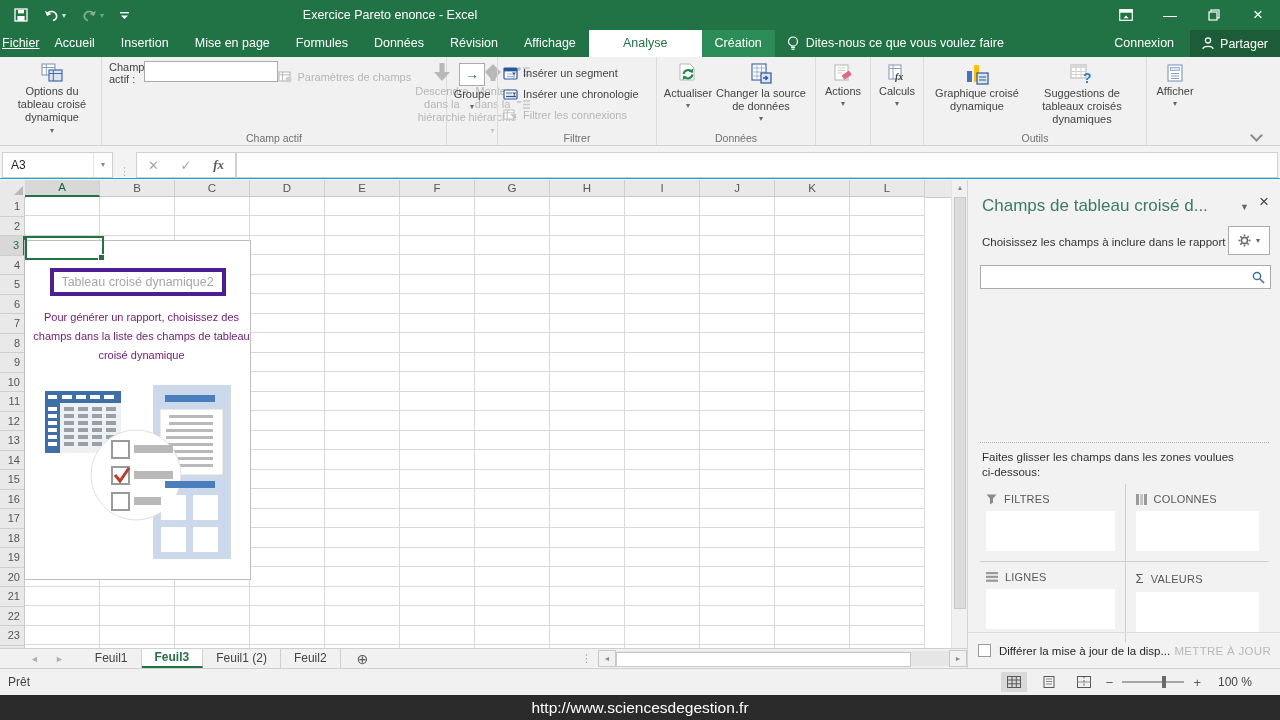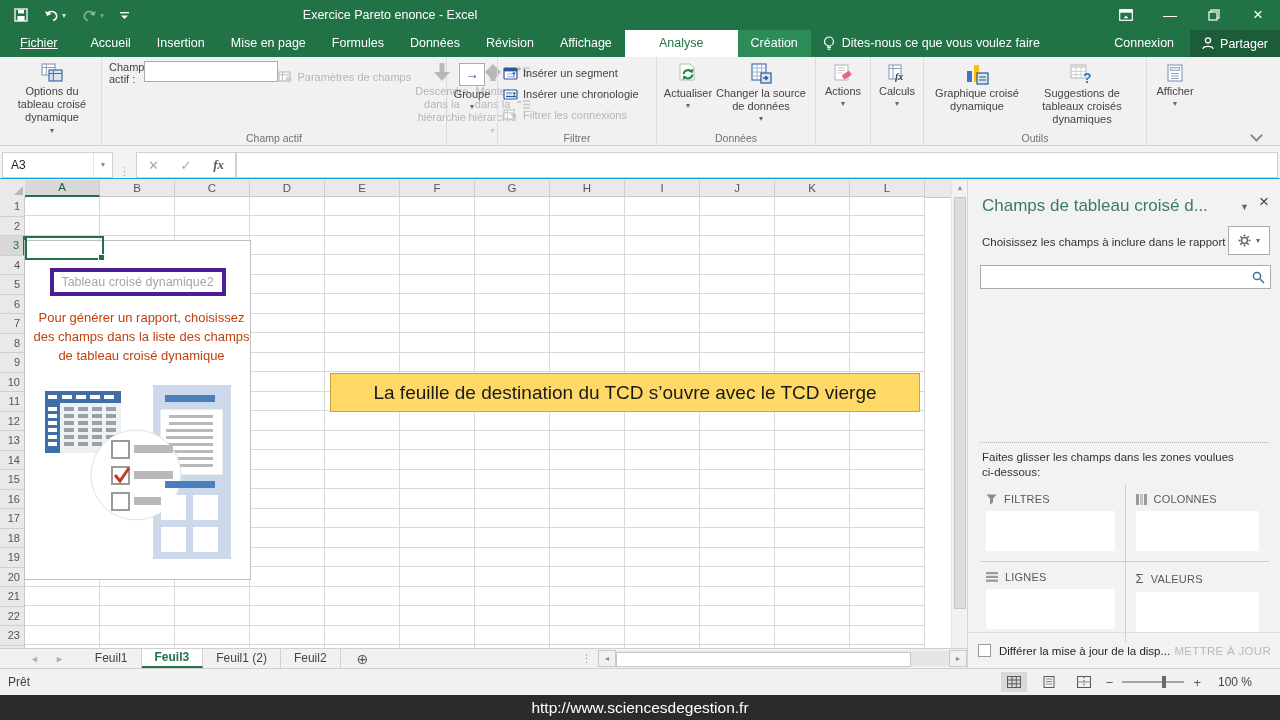--- a/index.html
+++ b/index.html
@@ -15,21 +15,21 @@
   .doc-title{position:absolute;left:0;top:0;width:780px;height:30px;line-height:30px;
              text-align:center;font-size:12.5px;color:#fff;}
   .ctx-head{position:absolute;left:575px;top:0;width:186px;height:30px;background:#2b8c57;
             text-align:center;line-height:30px;font-size:11.5px;color:#fff;}
   .wincontrols{position:absolute;right:0;top:0;height:30px;display:flex;align-items:center;}
   .winbtn{width:44px;height:30px;display:flex;align-items:center;justify-content:center;color:#fff;font-size:14px;}
 
   
   .tabrow{left:0;top:30px;width:1280px;height:27px;background:#217346;display:flex;color:#fff;font-size:12.5px;}
   .tab{padding:0 13px;line-height:27px;white-space:nowrap;}
-  .tab.fichier{padding:0 20px;background:#217346;text-decoration:underline;}
+  .tab.fichier{padding:0 2px;background:#217346;text-decoration:underline;}
   .ctxtabs{display:flex;background:#2b8c57;width:186px;justify-content:space-between;}
   .tab.active{background:#fff;color:#217346;flex:1;text-align:center;}
   .tellme{display:flex;align-items:center;gap:7px;margin-left:12px;line-height:27px;}
   .tabright{margin-left:auto;display:flex;align-items:center;}
   .connexion{padding:0 16px;line-height:27px;}
   .partager{background:#1d5c38;height:27px;display:flex;align-items:center;gap:6px;padding:0 12px;}
 
   
   .ribbon{left:0;top:57px;width:1280px;height:89px;background:#f1f1f1;border-bottom:1px solid #d2d2d2;
           display:flex;align-items:stretch;padding-left:3px;}
@@ -75,21 +75,21 @@
         border-bottom:1px solid #cfcfcf;font-size:11px;color:#555;text-align:right;padding:3px 4px 0 0;}
   .rowh.sel{background:#d8d8d8;color:#217346;border-right:2px solid #217346;}
   .cells{position:absolute;left:25px;top:17px;width:900px;height:451px;
     background-image:
       repeating-linear-gradient(to right,transparent 0,transparent 74px,#d9d9d9 74px,#d9d9d9 75px),
       repeating-linear-gradient(to bottom,transparent 0,transparent 18.5px,#d9d9d9 18.5px,#d9d9d9 19.5px);}
   .placeholderbox{position:absolute;left:24px;top:60px;width:225px;height:338px;background:#fff;
                   border:1px solid #bfbfbf;}
   .ph-title{margin:27px auto 0 auto;width:168px;height:20px;border:4px solid #4c1d95;color:#a6a6a6;
             font-size:12.5px;text-align:center;line-height:20px;}
-  .ph-body{margin:12px 0 0 8px;font-size:13px;color:#c2410c;text-align:center;line-height:19px;}
+  .ph-body{margin:12px 0 0 8px;font-size:11px;color:#701a75;text-align:center;line-height:19px;}
   .ph-art{position:absolute;left:8px;top:136px;}
   .selcell{position:absolute;left:25px;top:56px;width:75px;height:20px;border:2px solid #217346;background:transparent;}
   .selcell:after{content:"";position:absolute;right:-3px;bottom:-3px;width:5px;height:5px;background:#217346;border:1px solid #fff;}
   .annotation{position:absolute;left:330px;top:193px;width:588px;height:37px;background:#ffd966;
               border:1px solid #c9a23c;display:flex;align-items:center;justify-content:center;
               font-size:19px;color:#1a1a1a;}
   .vscroll{position:absolute;left:951px;top:0;width:16px;height:468px;background:#f1f1f1;border-left:1px solid #e3e3e3;}
   .vup{height:16px;text-align:center;font-size:7px;color:#8a8a8a;line-height:16px;background:#f1f1f1;}
   .vthumb{margin:1px 2px;height:410px;background:#dcdcdc;border:1px solid #c8c8c8;}
 
@@ -594,23 +594,20 @@
             <rect x="160" y="118" width="25" height="25"></rect>
           <rect x="128" y="150" width="25" height="25"></rect>
             <rect x="160" y="150" width="25" height="25"></rect>
         </g>
       </svg>
     </div>
   </div>
 
   <div class="selcell"></div>
 
-  <div class="annotation">
-    <span>La feuille de destination du TCD s’ouvre avec le TCD vierge</span>
-  </div>
 
   <div class="vscroll">
     <div class="vup">▲</div>
     <div class="vthumb"></div>
   </div>
 </div>
 
 <div class="abs sheetbar">
   <span class="snav">
     <span>◄</span>

